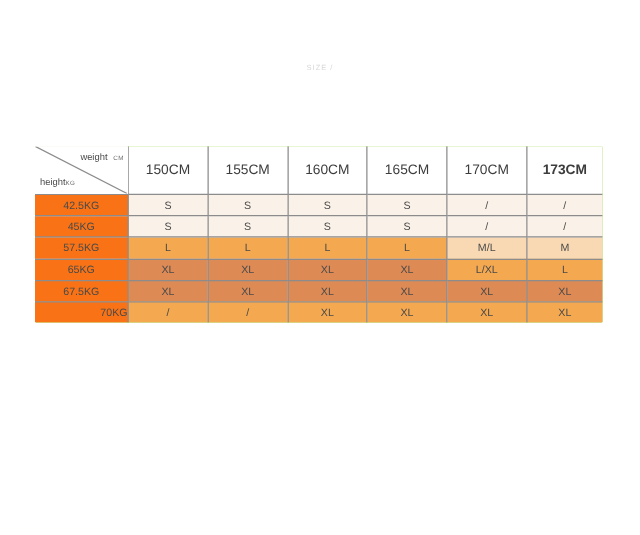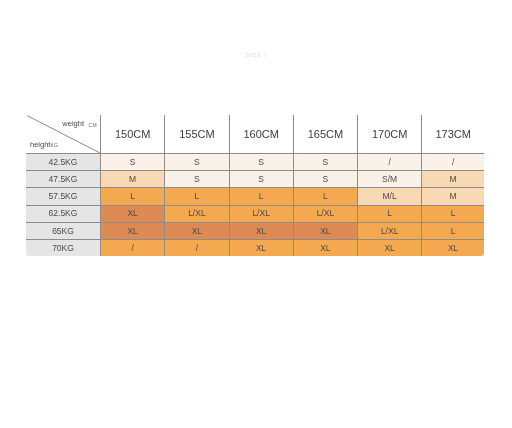--- a/index.html
+++ b/index.html
@@ -34,21 +34,21 @@
     left: 22px;
     top: 111px;
     width: 466px;
   }
 
   table#size-table {
     width: 466px;
     border-collapse: collapse;
     table-layout: fixed;
     background: #ffffff;
-    border: 4px solid #84cc16;
+    border: 6px solid #84cc16;
     border-radius: 7px;
     overflow: hidden;
   }
 
   table#size-table td,
   table#size-table th {
     border: 1px solid #8c8c8c;
     height: 16.2px;
     padding: 0;
     text-align: center;
@@ -57,21 +57,21 @@
     font-size: 8.5px;
     color: #4a4a4a;
     font-family: "Liberation Sans", sans-serif;
     line-height: 1;
   }
 
   
   table#size-table td.rowhead,
   table#size-table th.corner {
     width: 74px;
-    background: #e5e5e5;
+    background: #f97316;
     font-size: 8.5px;
     color: #4a4a4a;
   }
 
   
   table#size-table tr.header-row th {
     height: 38px;
     font-size: 11px;
     color: #3d3d3d;
     background: #ffffff;
@@ -123,22 +123,22 @@
   }
 
   
   td.shade-lightest { background: #faf2e8; }
   td.shade-light    { background: #f8d9b4; }
   td.shade-mid      { background: #f4a850; }
   td.shade-dark     { background: #dd8a55; }
 
   
   table#size-table tr:first-child th:first-child { border-top-left-radius: 7px; }
-  table#size-table tr:first-child th:last-child  { border-top-right-radius: 7px; }
-  table#size-table tr:last-child td:first-child  { border-bottom-left-radius: 7px; }
+  table#size-table tr:first-child th:last-child  { border-top-right-radius: 7px; font-weight: bold; }
+  table#size-table tr:last-child td:first-child  { border-bottom-left-radius: 7px; text-align: right; }
   table#size-table tr:last-child td:last-child   { border-bottom-right-radius: 7px; }
 
   
   #footer-note {
     position: absolute;
     left: 0;
     top: 392px;
     width: 512px;
     text-align: center;
     font-size: 6px;
@@ -177,54 +177,54 @@
         <tr>
           <td class="rowhead">42.5KG</td>
           <td class="shade-lightest">S</td>
           <td class="shade-lightest">S</td>
           <td class="shade-lightest">S</td>
           <td class="shade-lightest">S</td>
           <td class="shade-lightest">/</td>
           <td class="shade-lightest">/</td>
         </tr>
         <tr>
-          <td class="rowhead">47.5KG</td>
-          <td class="shade-light">M</td>
-          <td class="shade-lightest">S</td>
-          <td class="shade-lightest">S</td>
-          <td class="shade-lightest">S</td>
-          <td class="shade-lightest">S/M</td>
-          <td class="shade-light">M</td>
+          <td class="rowhead">45KG</td>
+          <td class="shade-lightest">S</td>
+          <td class="shade-lightest">S</td>
+          <td class="shade-lightest">S</td>
+          <td class="shade-lightest">S</td>
+          <td class="shade-lightest">/</td>
+          <td class="shade-lightest">/</td>
         </tr>
         <tr>
           <td class="rowhead">57.5KG</td>
           <td class="shade-mid">L</td>
           <td class="shade-mid">L</td>
           <td class="shade-mid">L</td>
           <td class="shade-mid">L</td>
           <td class="shade-light">M/L</td>
           <td class="shade-light">M</td>
         </tr>
         <tr>
-          <td class="rowhead">62.5KG</td>
+          <td class="rowhead">65KG</td>
+          <td class="shade-dark">XL</td>
+          <td class="shade-dark">XL</td>
+          <td class="shade-dark">XL</td>
           <td class="shade-dark">XL</td>
           <td class="shade-mid">L/XL</td>
-          <td class="shade-mid">L/XL</td>
-          <td class="shade-mid">L/XL</td>
-          <td class="shade-mid">L</td>
-          <td class="shade-mid">L</td>
-        </tr>
-        <tr>
-          <td class="rowhead">65KG</td>
-          <td class="shade-dark">XL</td>
-          <td class="shade-dark">XL</td>
-          <td class="shade-dark">XL</td>
-          <td class="shade-dark">XL</td>
-          <td class="shade-mid">L/XL</td>
-          <td class="shade-mid">L</td>
+          <td class="shade-mid">L</td>
+        </tr>
+        <tr>
+          <td class="rowhead">67.5KG</td>
+          <td class="shade-dark">XL</td>
+          <td class="shade-dark">XL</td>
+          <td class="shade-dark">XL</td>
+          <td class="shade-dark">XL</td>
+          <td class="shade-dark">XL</td>
+          <td class="shade-dark">XL</td>
         </tr>
         <tr>
           <td class="rowhead">70KG</td>
           <td class="shade-mid">/</td>
           <td class="shade-mid">/</td>
           <td class="shade-mid">XL</td>
           <td class="shade-mid">XL</td>
           <td class="shade-mid">XL</td>
           <td class="shade-mid">XL</td>
         </tr>

